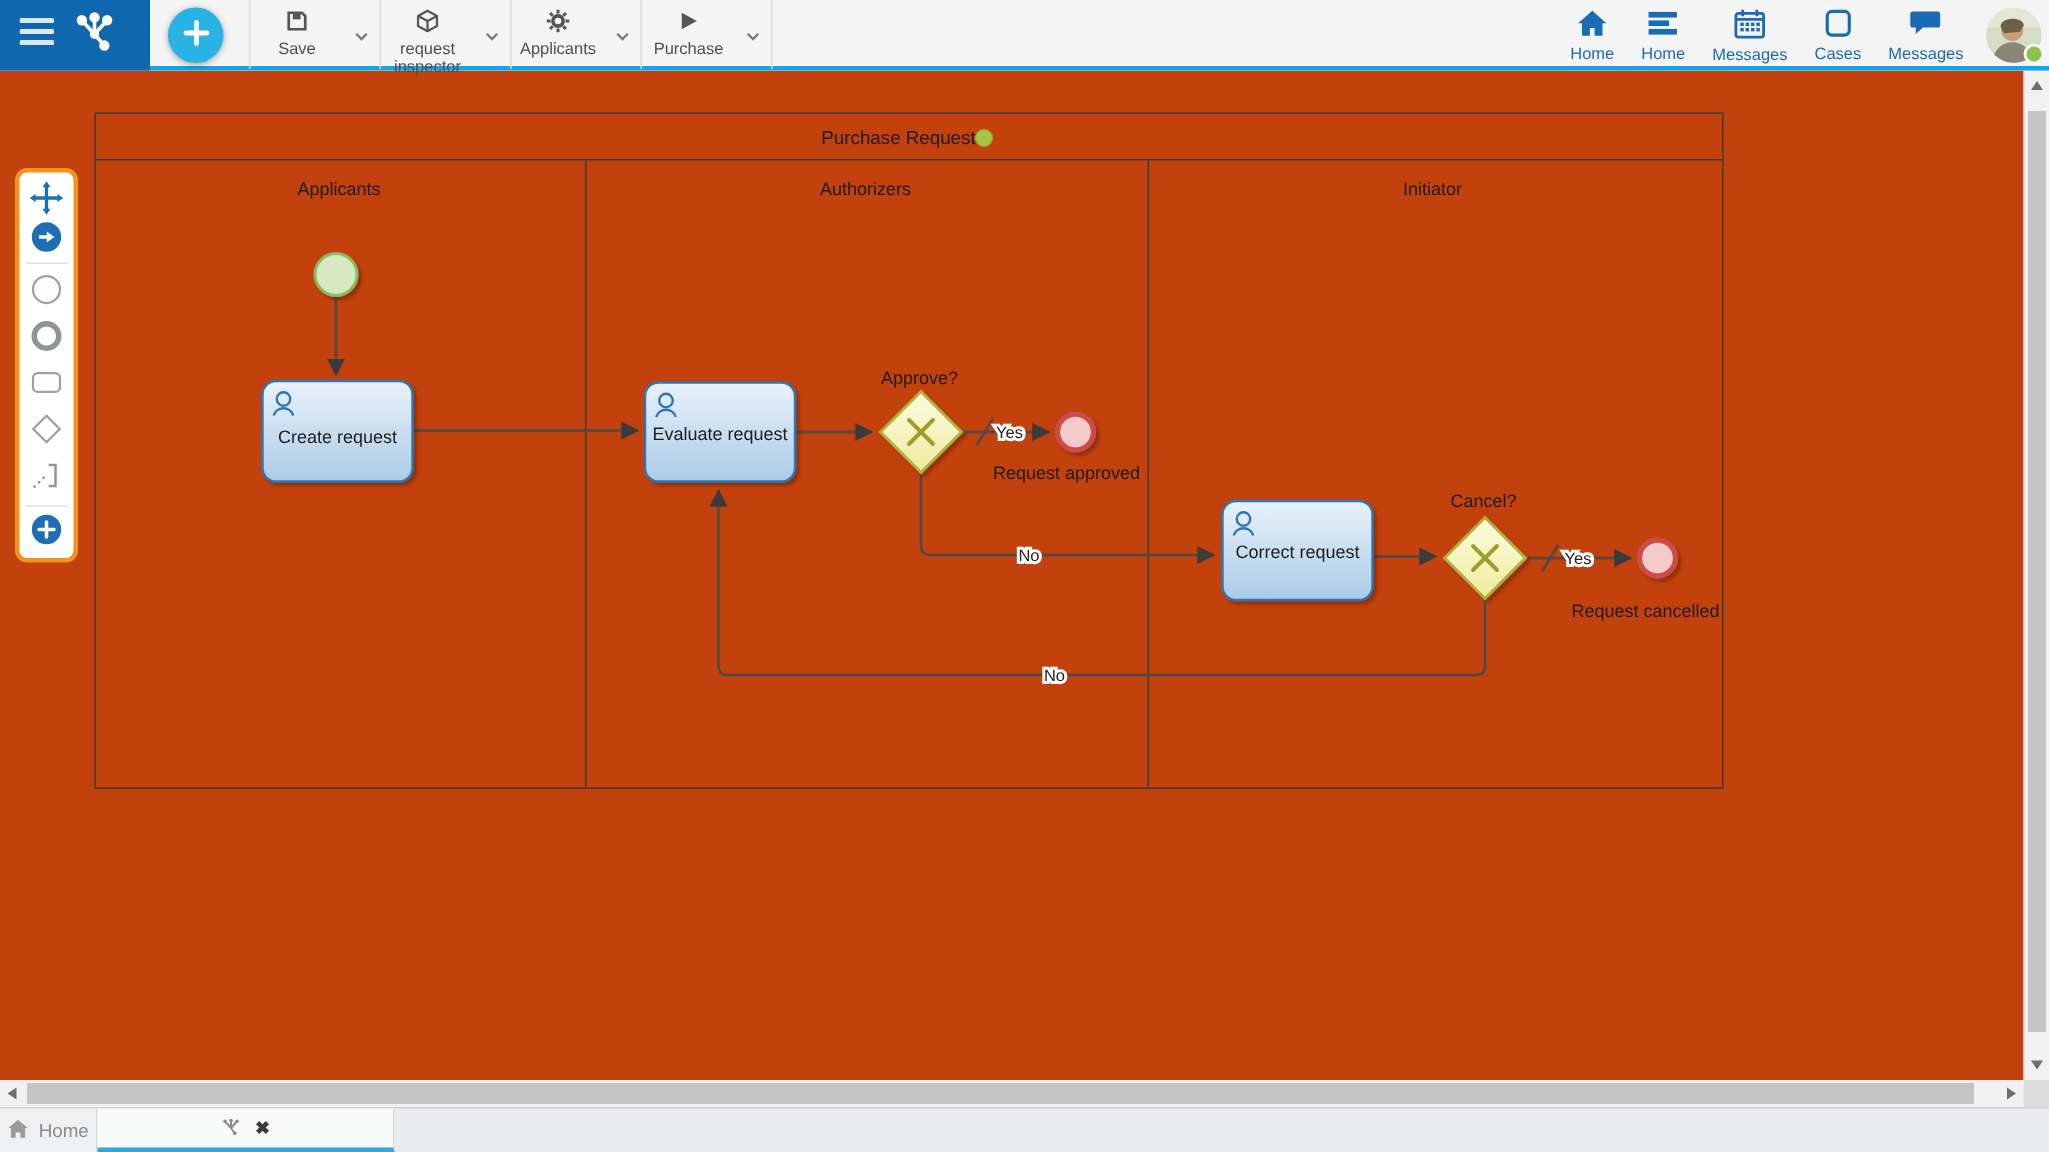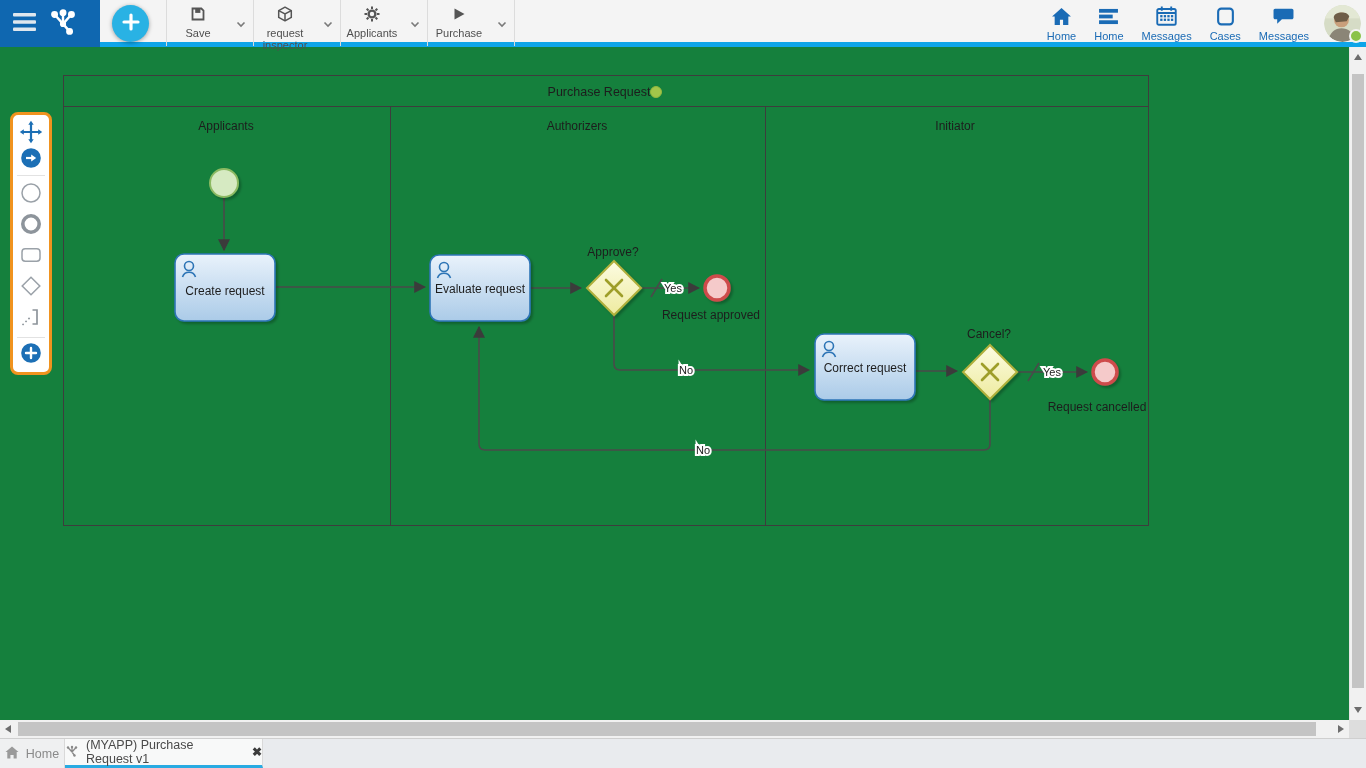--- a/index.html
+++ b/index.html
@@ -2,21 +2,21 @@
 <html><head>
 <meta charset="utf-8">
 <style>
   * { margin:0; padding:0; box-sizing:border-box; }
   html,body { width:1366px; height:768px; overflow:hidden; background:#fff;
               font-family:"Liberation Sans", sans-serif; }
   .app { position:relative; width:1366px; height:768px; }
 
   
   .header { position:absolute; top:0; left:0; width:1366px; height:47px;
-            background:#f4f4f4; border-bottom:5px solid #0ea5e9; z-index:10; }
+            background:#f4f4f4; border-bottom:3px solid #0ea5e9; z-index:10; }
   .brand { position:absolute; left:0; top:0; width:100px; height:47px; background:#0f67b0;
            display:flex; align-items:center; gap:12px; padding-left:13px; cursor:pointer; }
   .add-btn { position:absolute; left:112px; top:5px; width:37px; height:37px; border-radius:50%;
              background:#29b2e4; border:none; display:flex; align-items:center; justify-content:center;
              box-shadow:0 1px 4px rgba(0,0,0,.35); cursor:pointer; }
   .tool-groups { position:absolute; left:166px; top:0; height:46px; display:flex; }
   .tgroup { display:flex; border-left:1px solid #dcdcdc; }
   .tgroup:last-child { border-right:1px solid #dcdcdc; }
   .tbtn { width:62px; background:none; border:none; display:flex; flex-direction:column;
           align-items:center; justify-content:flex-start; padding-top:6px; cursor:pointer; }
@@ -26,21 +26,21 @@
   .quicknav { position:absolute; right:48px; top:0; height:46px; display:flex; }
   .qitem { padding:0 9px; display:flex; flex-direction:column; align-items:center;
            justify-content:center; cursor:pointer; }
   .qitem span { font-size:11px; color:#1a6bb5; margin-top:2px; }
   .avatar { position:absolute; right:5px; top:5px; width:37px; height:37px; border-radius:50%; cursor:pointer; }
   .avatar svg { border-radius:50%; display:block; }
   .status-dot { position:absolute; right:-2px; bottom:-1px; width:14px; height:14px; border-radius:50%;
                 background:#8bc34a; border:2px solid #f4f4f4; }
 
   
-  .canvas { position:absolute; top:47px; left:0; width:1366px; height:673px; background:#15803d; }
+  .canvas { position:absolute; top:47px; left:0; width:1366px; height:673px; background:#c2410c; }
   .diagram { position:absolute; left:0; top:0; }
   svg text { font-family:"Liberation Sans", sans-serif; }
 
   
   .palette { position:absolute; left:10px; top:65px; width:42px; border:3px solid #f0931f;
              border-radius:8px; background:#fff; display:flex; flex-direction:column;
              align-items:center; padding:5px 0; z-index:5; }
   .ptool { width:34px; height:26px; background:none; border:none; display:flex;
            align-items:center; justify-content:center; cursor:pointer; }
   .ptool.tall { height:31px; }
@@ -438,18 +438,17 @@
             <g stroke="#8a8a8a" stroke-width="1.3" fill="none">
               <path d="M7 8 3 3.5M7 8V3M7 8l4-4.5M7 8l2.5 3.5"></path>
             </g>
             <g fill="#8a8a8a">
               <circle cx="3" cy="3.5" r="1.2"></circle>
               <circle cx="7" cy="3" r="1.2"></circle>
               <circle cx="11" cy="3.5" r="1.2"></circle>
               <circle cx="9.5" cy="11.5" r="1.2"></circle>
             </g>
           </svg></span>
-      <span>(MYAPP) Purchase Request v1</span>
       <span class="close">✖</span>
     </div>
   </div>
 
 </div>
 
 </body></html>

